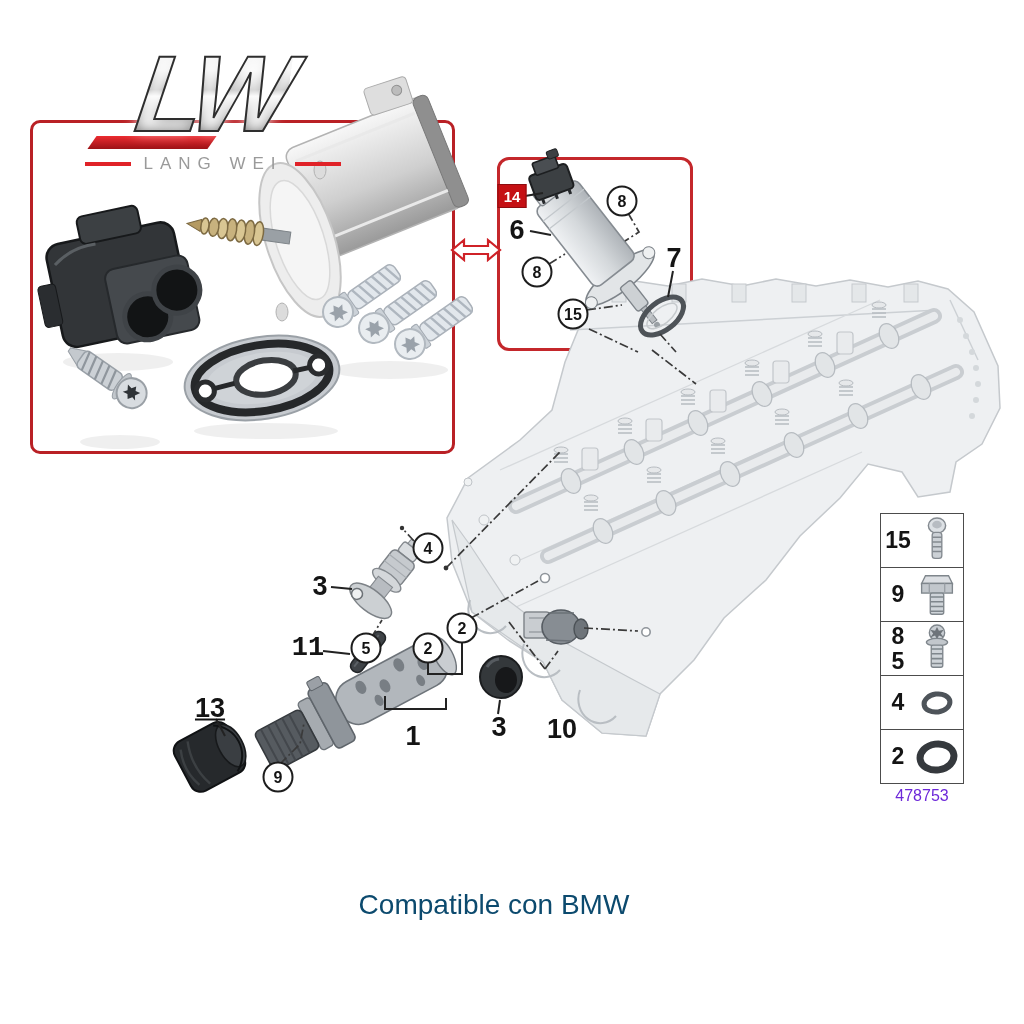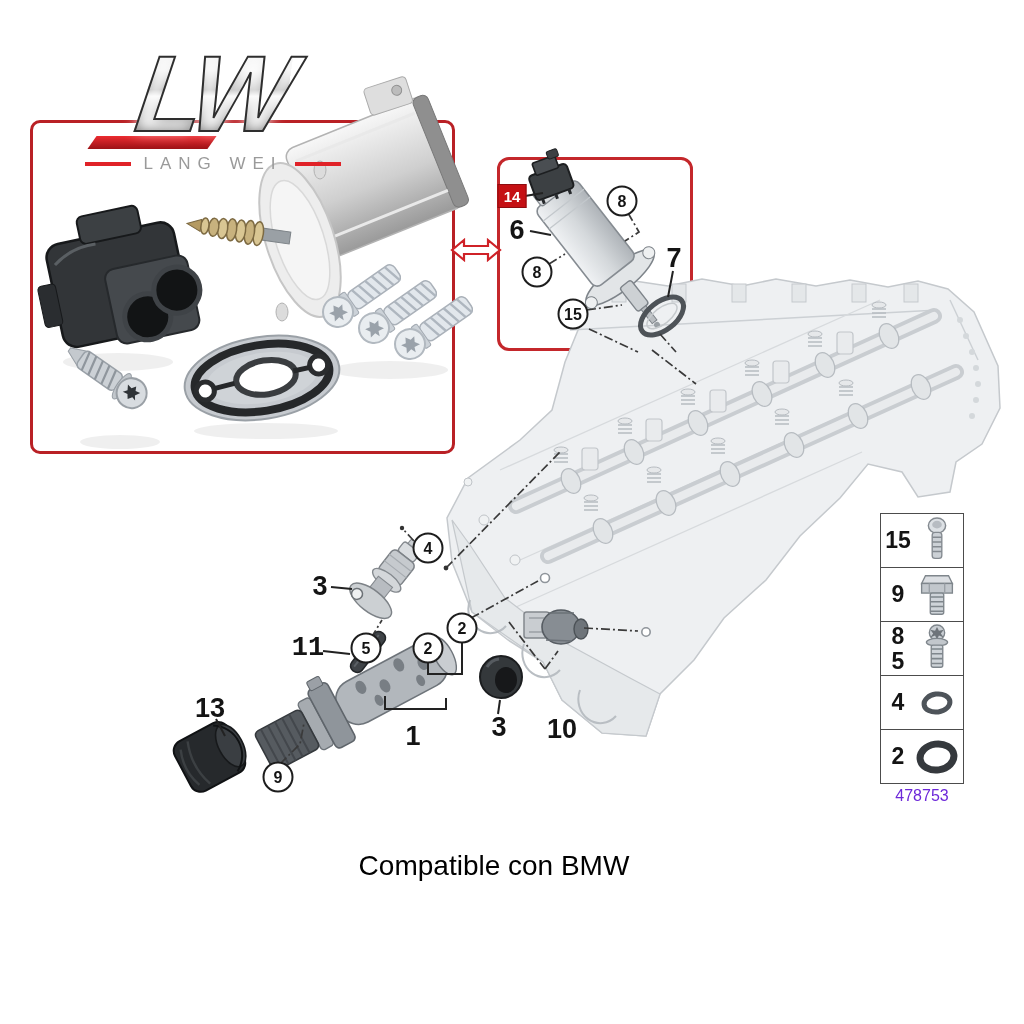--- a/index.html
+++ b/index.html
@@ -38,22 +38,22 @@
   
   .legend{position:absolute;left:880px;top:513px;width:82px;height:269px;border:1.5px solid #4c4c4c;
           background:#fff;display:flex;flex-direction:column;z-index:3;}
   .legend-row{flex:1;display:flex;align-items:center;border-bottom:1.5px solid #4c4c4c;padding:0 2px;}
   .legend-row:last-child{border-bottom:none;}
   .legend-nums{width:30px;display:flex;flex-direction:column;align-items:center;justify-content:center;
                font-weight:700;font-size:23px;line-height:1.05;color:#141414;}
   .legend-icon{flex:1;display:flex;align-items:center;justify-content:center;}
   .legend-code{position:absolute;left:874px;top:787px;width:96px;text-align:center;color:#6d28d9;
                font-size:16px;z-index:3;}
-  .caption{position:absolute;left:494px;top:866px;transform:translate(-50%,-50%);
-           font-size:28px;color:#000000;z-index:3;white-space:nowrap;}
+  .caption{position:absolute;left:494px;top:905px;transform:translate(-50%,-50%);
+           font-size:28px;color:#0c4a6e;z-index:3;white-space:nowrap;}
 </style>
 </head>
 <body>
 
 <div id="canvas">
 
   <div class="photo-box"></div>
   <div class="detail-box"></div>
 
   <svg id="art" width="1024" height="1024" viewBox="0 0 1024 1024">
@@ -369,21 +369,21 @@
   <div class="clbl" style="left:537px;top:272px;">8</div>
   <div class="lbl" style="left:674px;top:258px;">7</div>
   <div class="clbl" style="left:573px;top:314px;">15</div>
 
   <div class="lbl" style="left:320px;top:586px;">3</div>
   <div class="clbl" style="left:428px;top:548px;">4</div>
   <div class="lbl" style="left:308px;top:648px;font-family:Liberation Mono, monospace;">11</div>
   <div class="clbl" style="left:366px;top:648px;">5</div>
   <div class="clbl" style="left:428px;top:648px;">2</div>
   <div class="clbl" style="left:462px;top:628px;">2</div>
-  <div class="lbl" style="left:210px;top:708px;">13</div>
+  <div class="lbl" style="left:210px;top:708px;text-decoration:underline;">13</div>
   <div class="clbl" style="left:278px;top:777px;">9</div>
   <div class="lbl" style="left:413px;top:736px;">1</div>
   <div class="lbl" style="left:499px;top:727px;">3</div>
   <div class="lbl" style="left:562px;top:687px;margin-top:42px;">10</div>
 
   <div class="legend">
     <div class="legend-row">
       <div class="legend-nums">
           <span>15</span>
         </div>

